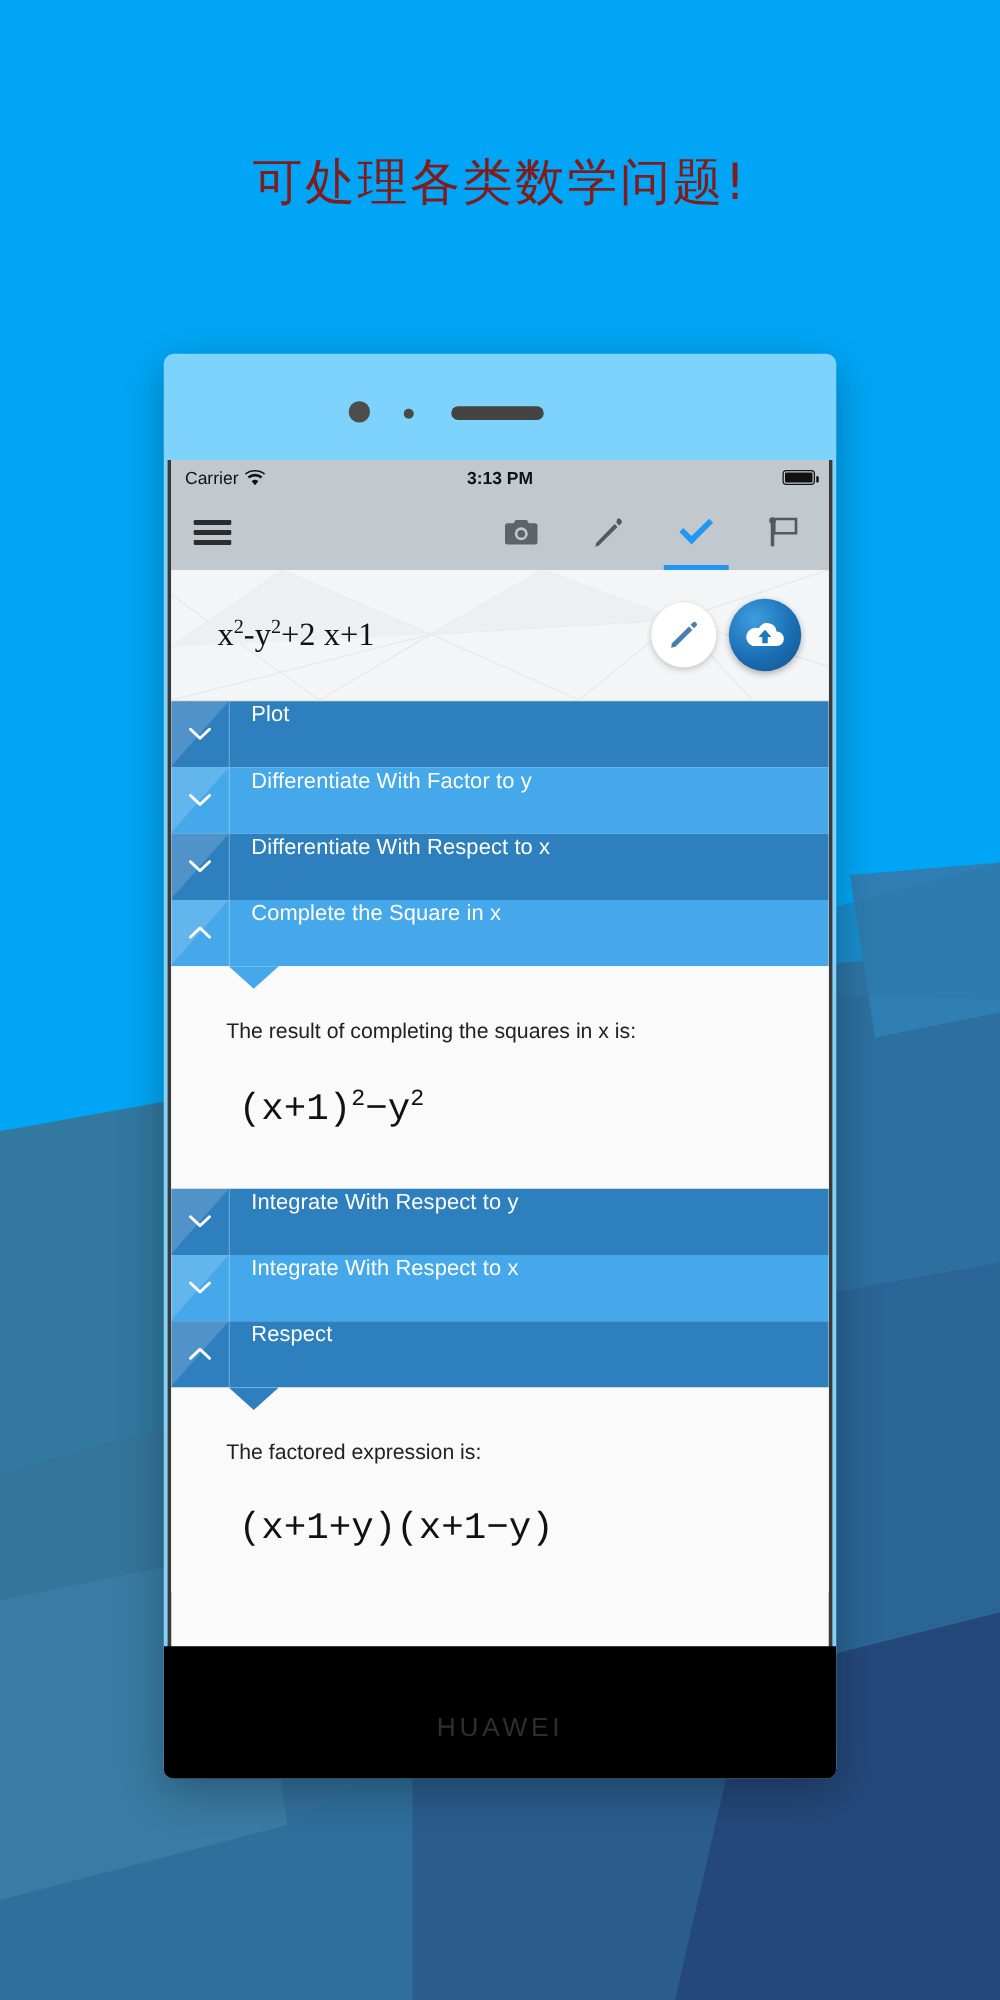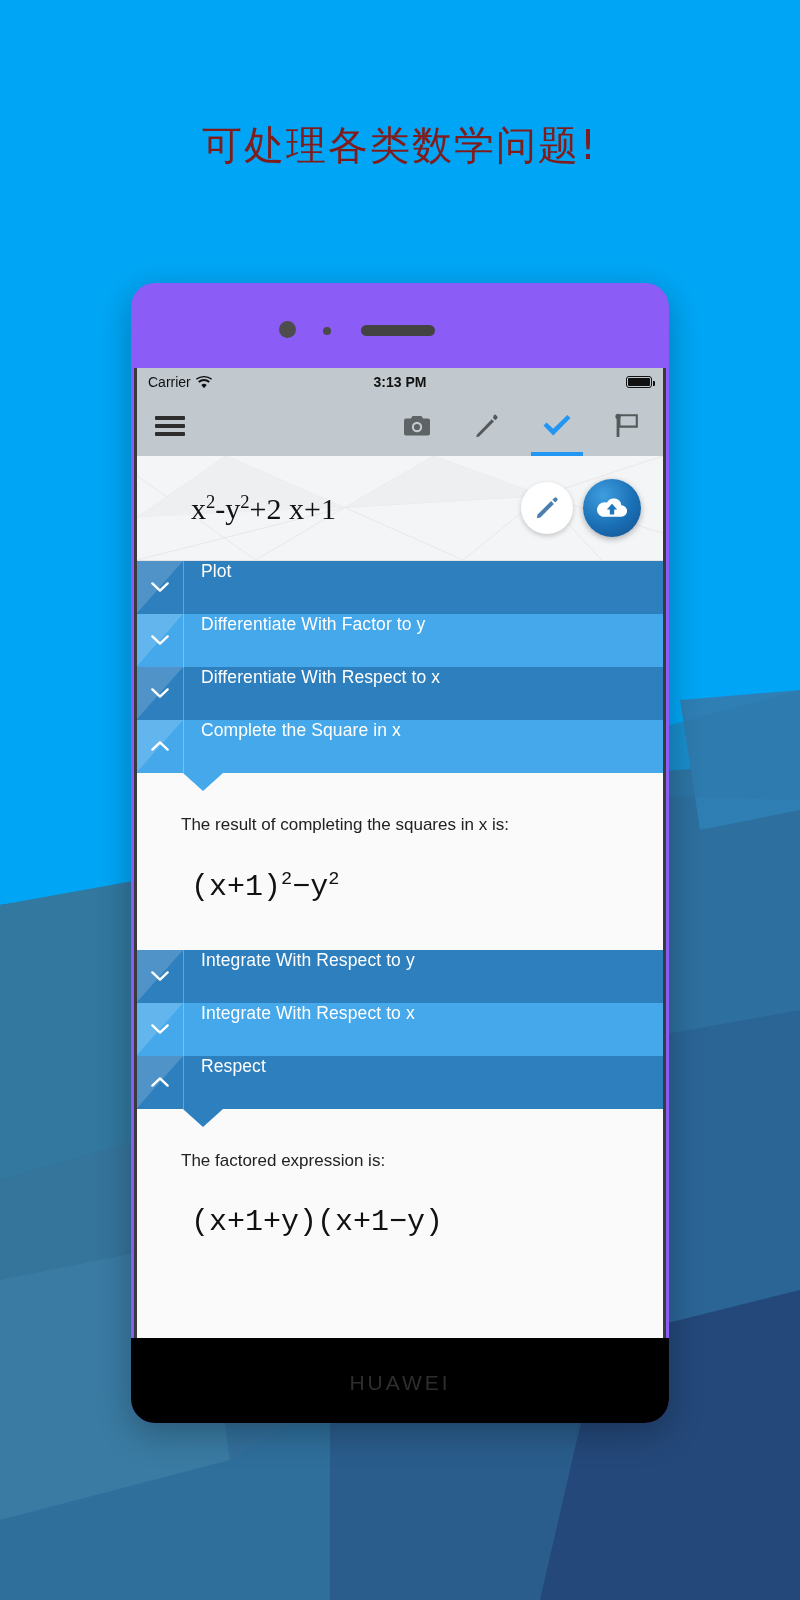--- a/index.html
+++ b/index.html
@@ -16,36 +16,36 @@
   
   .headline{
     position:absolute;top:118px;left:0;width:800px;text-align:center;
     color:#7f1d1d;font-size:40px;letter-spacing:2px;font-weight:400;
     font-family:"DejaVu Sans","Liberation Sans",sans-serif;
   }
 
   
   .phone{
     position:absolute;left:131px;top:283px;width:538px;height:1140px;
-    background:#8b5cf6;border-radius:24px;
+    background:#7dd3fc;border-radius:8px;
     box-shadow:0 10px 34px rgba(0,0,0,.28);
     overflow:hidden;
   }
   .phone-top{position:absolute;top:0;left:0;width:538px;height:85px;}
   .cam{position:absolute;top:38px;left:148px;width:17px;height:17px;border-radius:50%;background:#4d4d4d;}
   .sensor{position:absolute;top:44px;left:192px;width:8px;height:8px;border-radius:50%;background:#4a4a4a;}
   .speaker{position:absolute;top:42px;left:230px;width:74px;height:11px;border-radius:6px;background:#434343;}
 
   .screen{
     position:absolute;left:3px;top:85px;width:532px;height:970px;
     background:#fafafa;overflow:hidden;
     border-left:3px solid #3a3a3a;border-right:3px solid #3a3a3a;
     box-sizing:border-box;
   }
-  .phone-bottom{position:absolute;left:0;bottom:0;width:538px;height:85px;background:#000;}
+  .phone-bottom{position:absolute;left:0;bottom:0;width:538px;height:106px;background:#000;}
   .huawei{
     position:absolute;left:0;bottom:28px;width:538px;text-align:center;
     color:#2e2e2e;font-size:21px;letter-spacing:3px;font-weight:400;
   }
 
   
   .statusbar{
     position:relative;height:28px;background:#c2c9ce;
     display:flex;align-items:center;padding:0 11px;box-sizing:border-box;
     font-size:14px;color:#111;
@@ -71,21 +71,21 @@
   }
 
   
   .exprbar{
     position:relative;height:105px;background:#f4f5f6;overflow:hidden;
     display:flex;align-items:center;padding:0 16px;box-sizing:border-box;
     border-bottom:1px solid #e3e3e3;
   }
   .expr-text{
     font-family:"Liberation Serif","DejaVu Serif",serif;
-    font-size:30px;color:#111;margin-left:38px;position:relative;z-index:2;white-space:nowrap;
+    font-size:26px;color:#111;margin-left:21px;position:relative;z-index:2;white-space:nowrap;
   }
   .expr-text sup{font-size:.62em;vertical-align:super;}
   .btn-edit{
     position:absolute;right:90px;top:50%;transform:translateY(-50%);
     width:52px;height:52px;border-radius:50%;background:#fff;z-index:3;
     display:flex;align-items:center;justify-content:center;
     box-shadow:0 2px 5px rgba(0,0,0,.20);cursor:pointer;
   }
   .btn-upload{
     position:absolute;right:22px;top:50%;transform:translateY(-50%);

